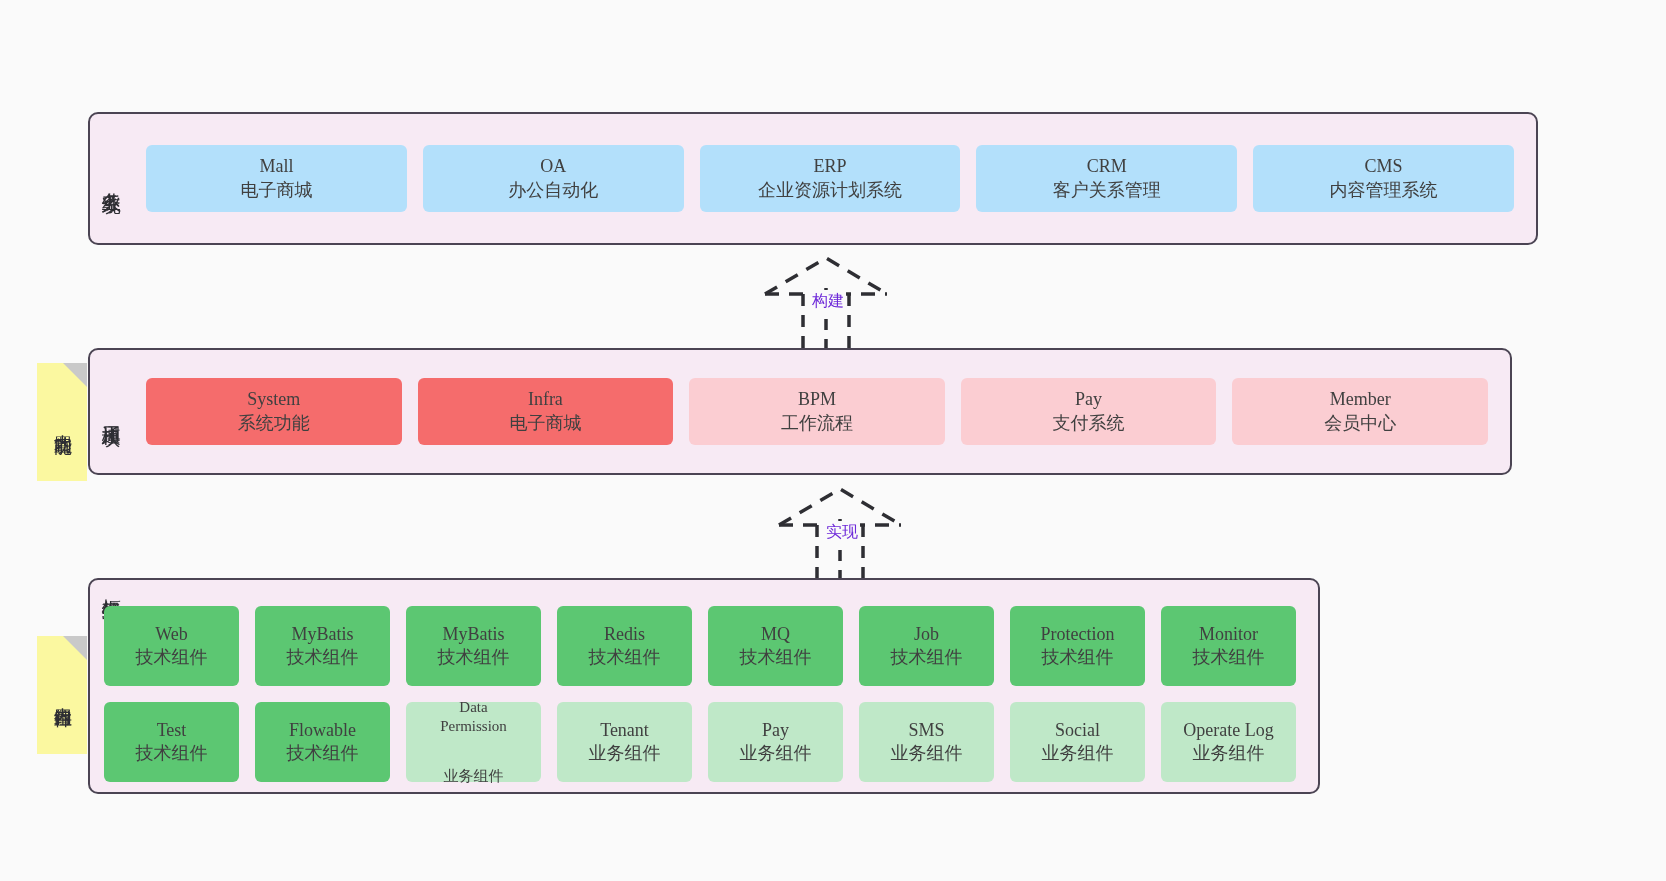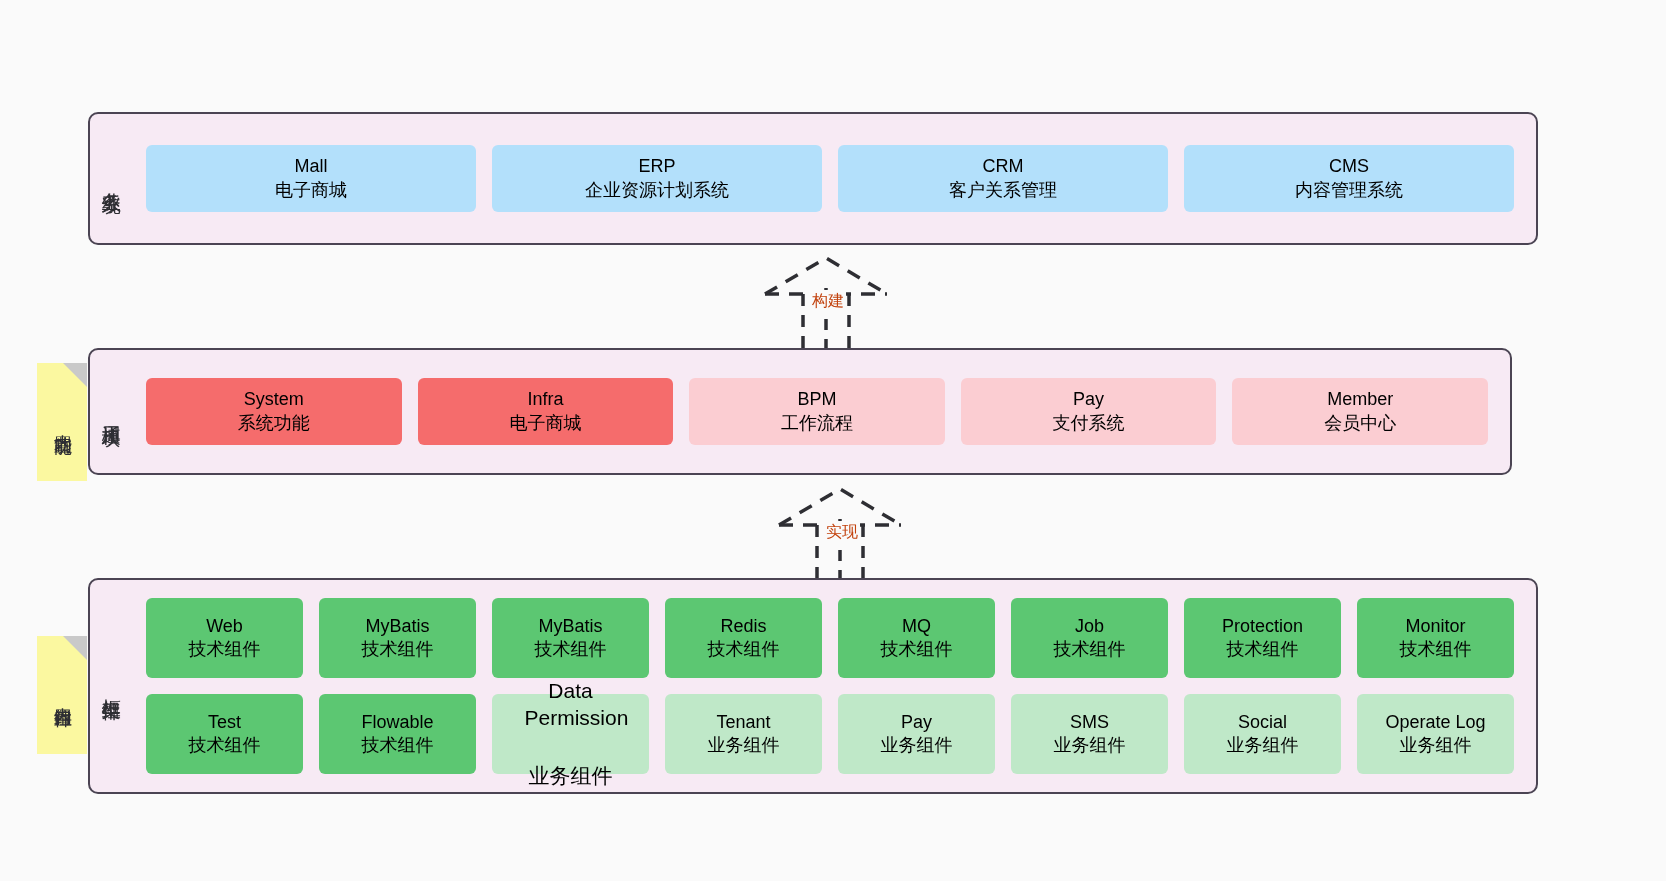--- a/index.html
+++ b/index.html
@@ -63,23 +63,24 @@
   .box{
     flex:1 1 auto;
     border-radius:6px;
     display:flex;
     flex-direction:column;
     align-items:center;
     justify-content:center;
     text-align:center;
     font-size:18px;
     line-height:1.28;
-    color:#000000;
+    color:#404040;
     box-sizing:border-box;
     padding:10px 4px;
+    font-family:Liberation Serif, serif;
   }
   .box .t{display:block;}
   .box .s{display:block;}
   .blue{background:#b3e0fb;}
   .red-strong{background:#f56c6c;}
   .red-soft{background:#fbcdd2;}
   .green-strong{background:#5cc772;}
   .green-soft{background:#bfe8c8;}
 
   
@@ -106,39 +107,45 @@
     border-left:24px solid transparent;
     border-top:24px solid #c9c9c9;
   }
 
   
   .arrow{position:absolute;}
   .arrow svg{display:block;overflow:visible;}
   .arrow-label{
     position:absolute;
     font-size:16px;
-    color:#c2410c;
+    color:#6d28d9;
     background:#fafafa;
     padding:0 2px;
     white-space:nowrap;
   }
 </style>
 </head>
 <body>
 
 <div class="canvas">
 
   <div class="layer" id="layer-business-system" style="left:88px;top:112px;width:1450px;height:133px;">
     <div class="layer-title">业务系统</div>
     <div class="layer-body">
       <div class="row">
         <div class="cellwrap">
           <div class="box blue">
             <span class="t">Mall</span>
             <span class="s">电子商城</span>
+          </div>
+        </div>
+        <div class="cellwrap">
+          <div class="box blue">
+            <span class="t">OA</span>
+            <span class="s">办公自动化</span>
           </div>
         </div>
         <div class="cellwrap">
           <div class="box blue">
             <span class="t">ERP</span>
             <span class="s">企业资源计划系统</span>
           </div>
         </div>
         <div class="cellwrap">
           <div class="box blue">
@@ -218,21 +225,21 @@
       <path d="M55 38 L55 98 M101 38 L101 98 M55 98 L101 98" stroke="#2e2e33" stroke-width="3.5" stroke-dasharray="12 9" fill="none"></path>
     </svg>
     <div class="arrow-label" style="left:62px;top:35px;">实现</div>
   </div>
 
   <div class="note" id="note-framework" style="left:37px;top:636px;width:50px;height:118px;">
     <span class="fold"></span>
     <span>内置组件</span>
   </div>
 
-  <div class="layer" id="layer-framework-component" style="left:88px;top:578px;width:1450px;height:216px;">
+  <div class="layer" id="layer-framework-component" style="left:88px;top:578px;width:1232px;height:216px;flex-direction:column;">
     <div class="layer-title">框架组件</div>
     <div class="layer-body">
 
       <div class="row" style="height:80px;">
         <div class="cellwrap">
           <div class="box green-strong">
             <span class="t">Web</span>
             <span class="s">技术组件</span>
           </div>
         </div>
@@ -287,21 +294,21 @@
             <span class="s">技术组件</span>
           </div>
         </div>
         <div class="cellwrap">
           <div class="box green-strong">
             <span class="t">Flowable</span>
             <span class="s">技术组件</span>
           </div>
         </div>
         <div class="cellwrap">
-          <div class="box green-soft" style="font-size:21px;gap:31px;">
+          <div class="box green-soft" style="font-size:15px;gap:31px;">
             <span class="t" style="max-width:92px;">Data Permission</span>
             <span class="s">业务组件</span>
           </div>
         </div>
         <div class="cellwrap">
           <div class="box green-soft">
             <span class="t">Tenant</span>
             <span class="s">业务组件</span>
           </div>
         </div>

